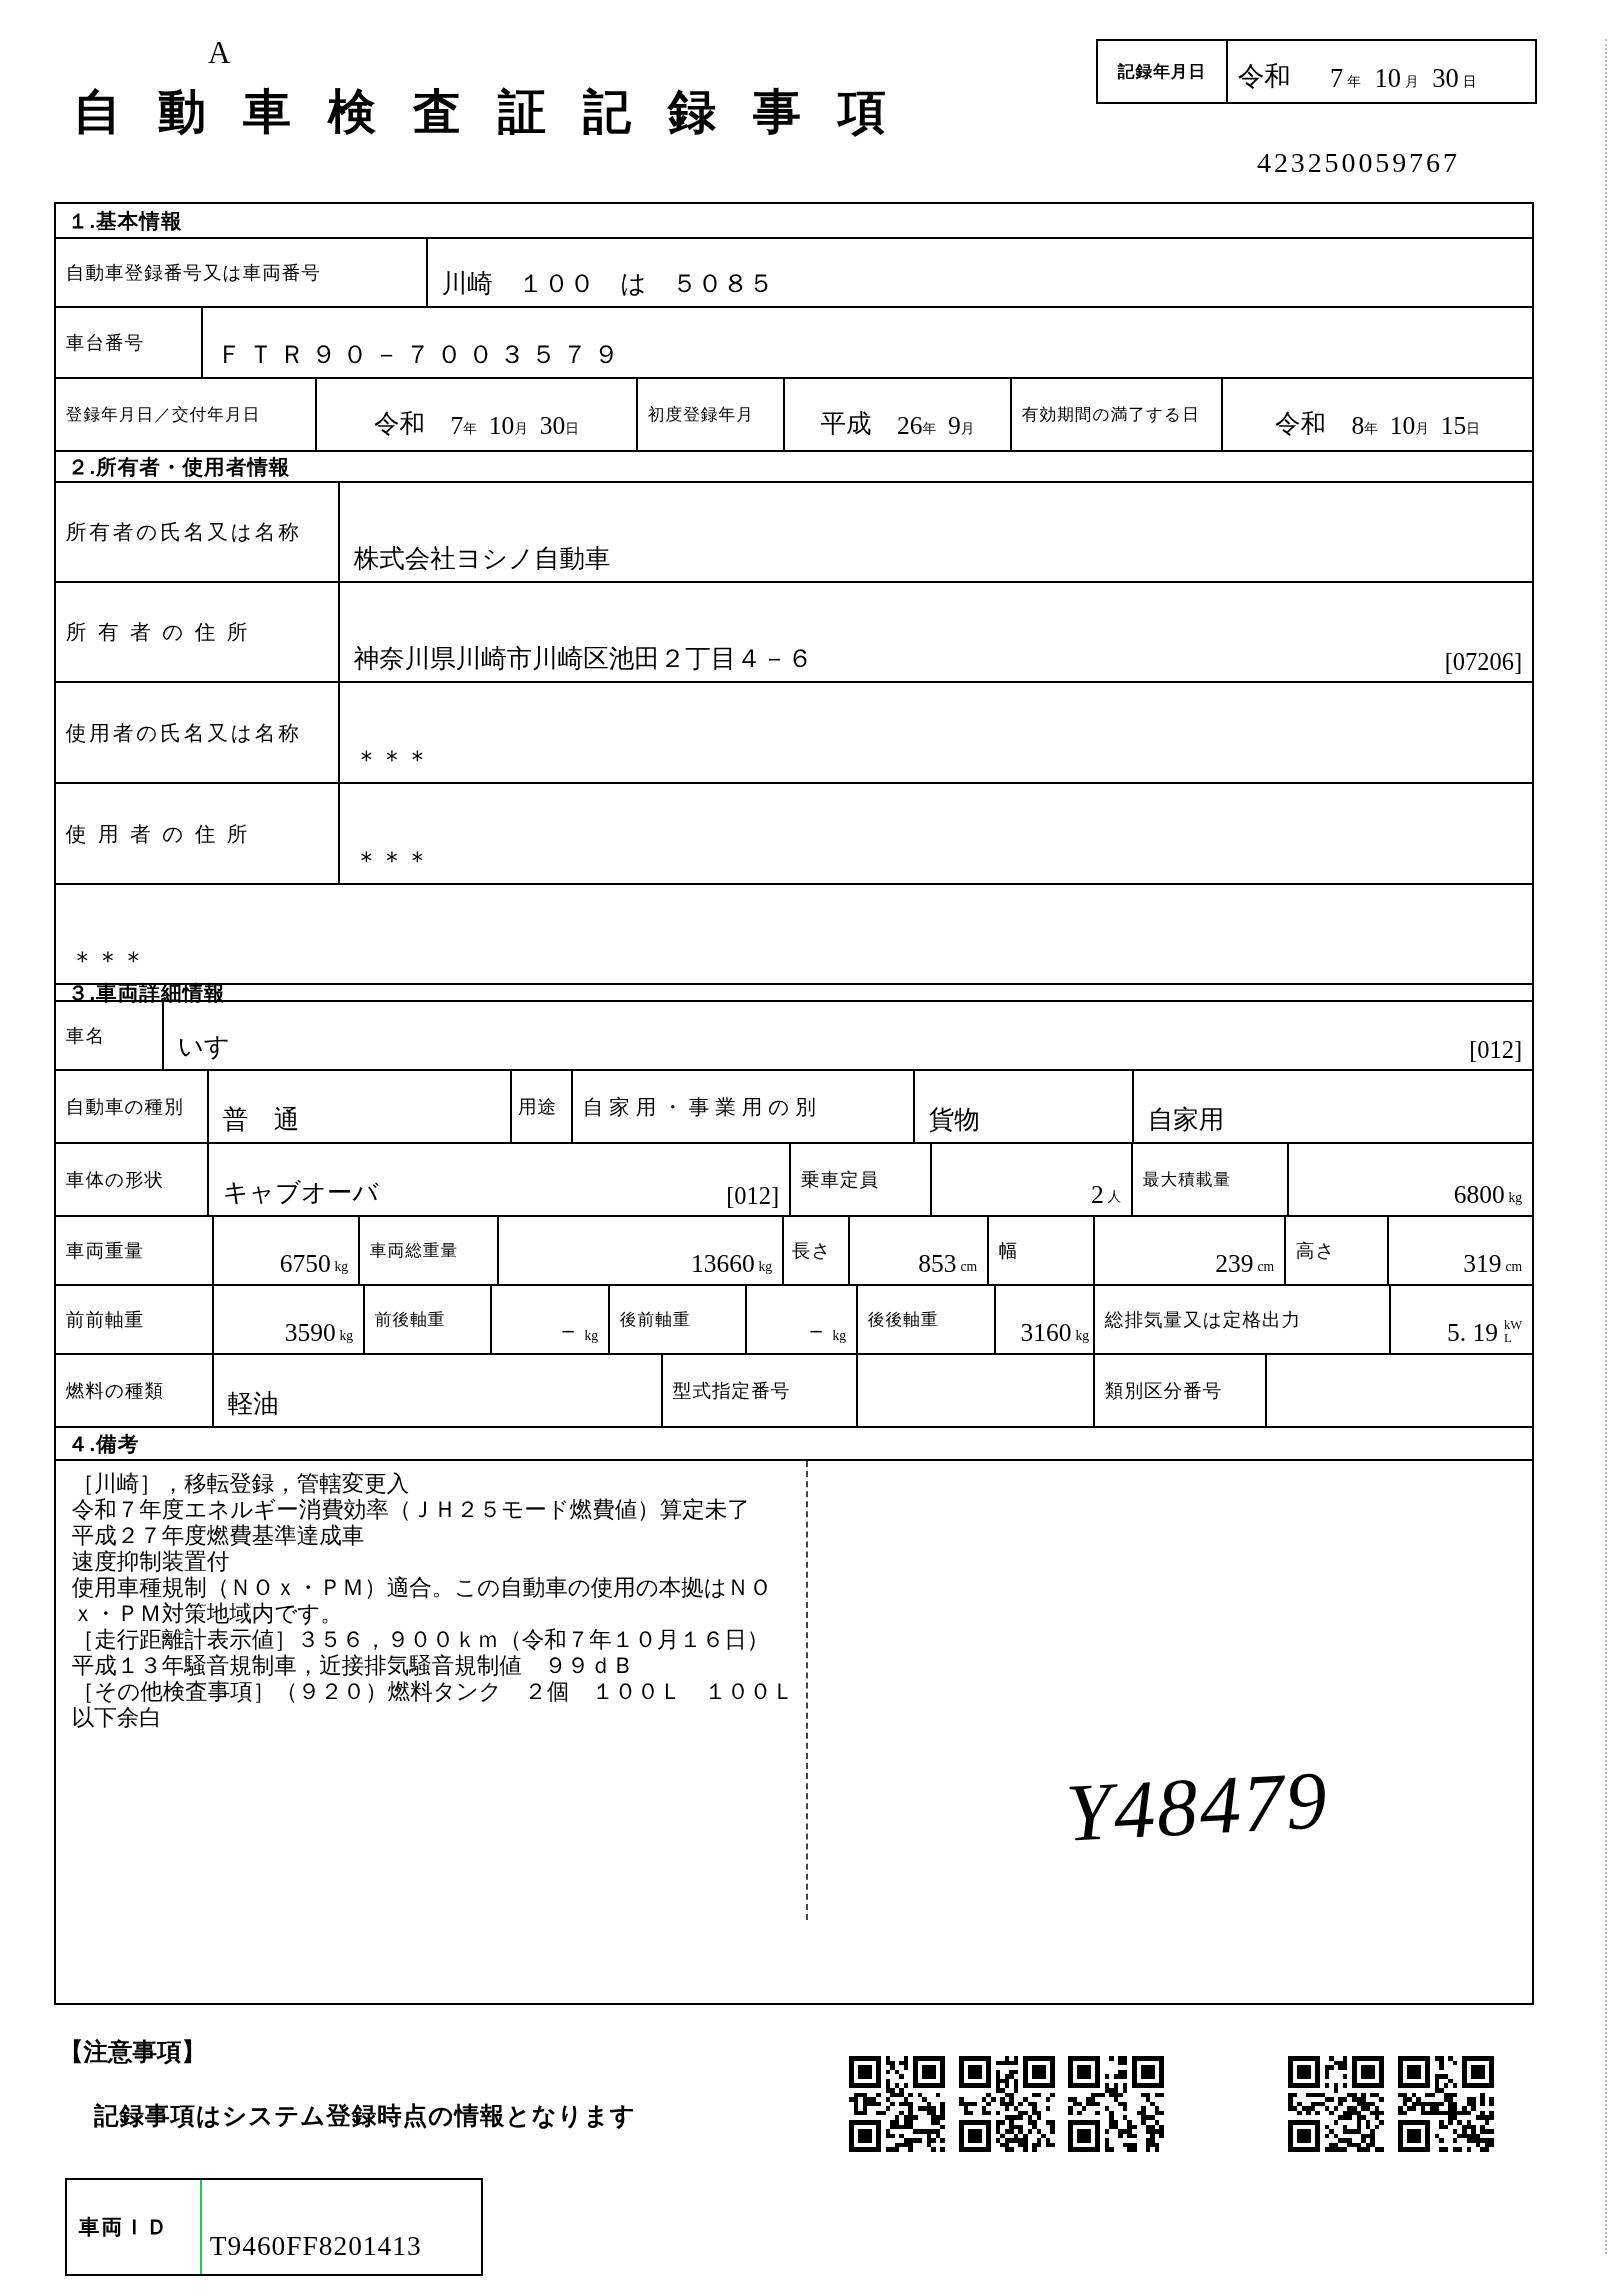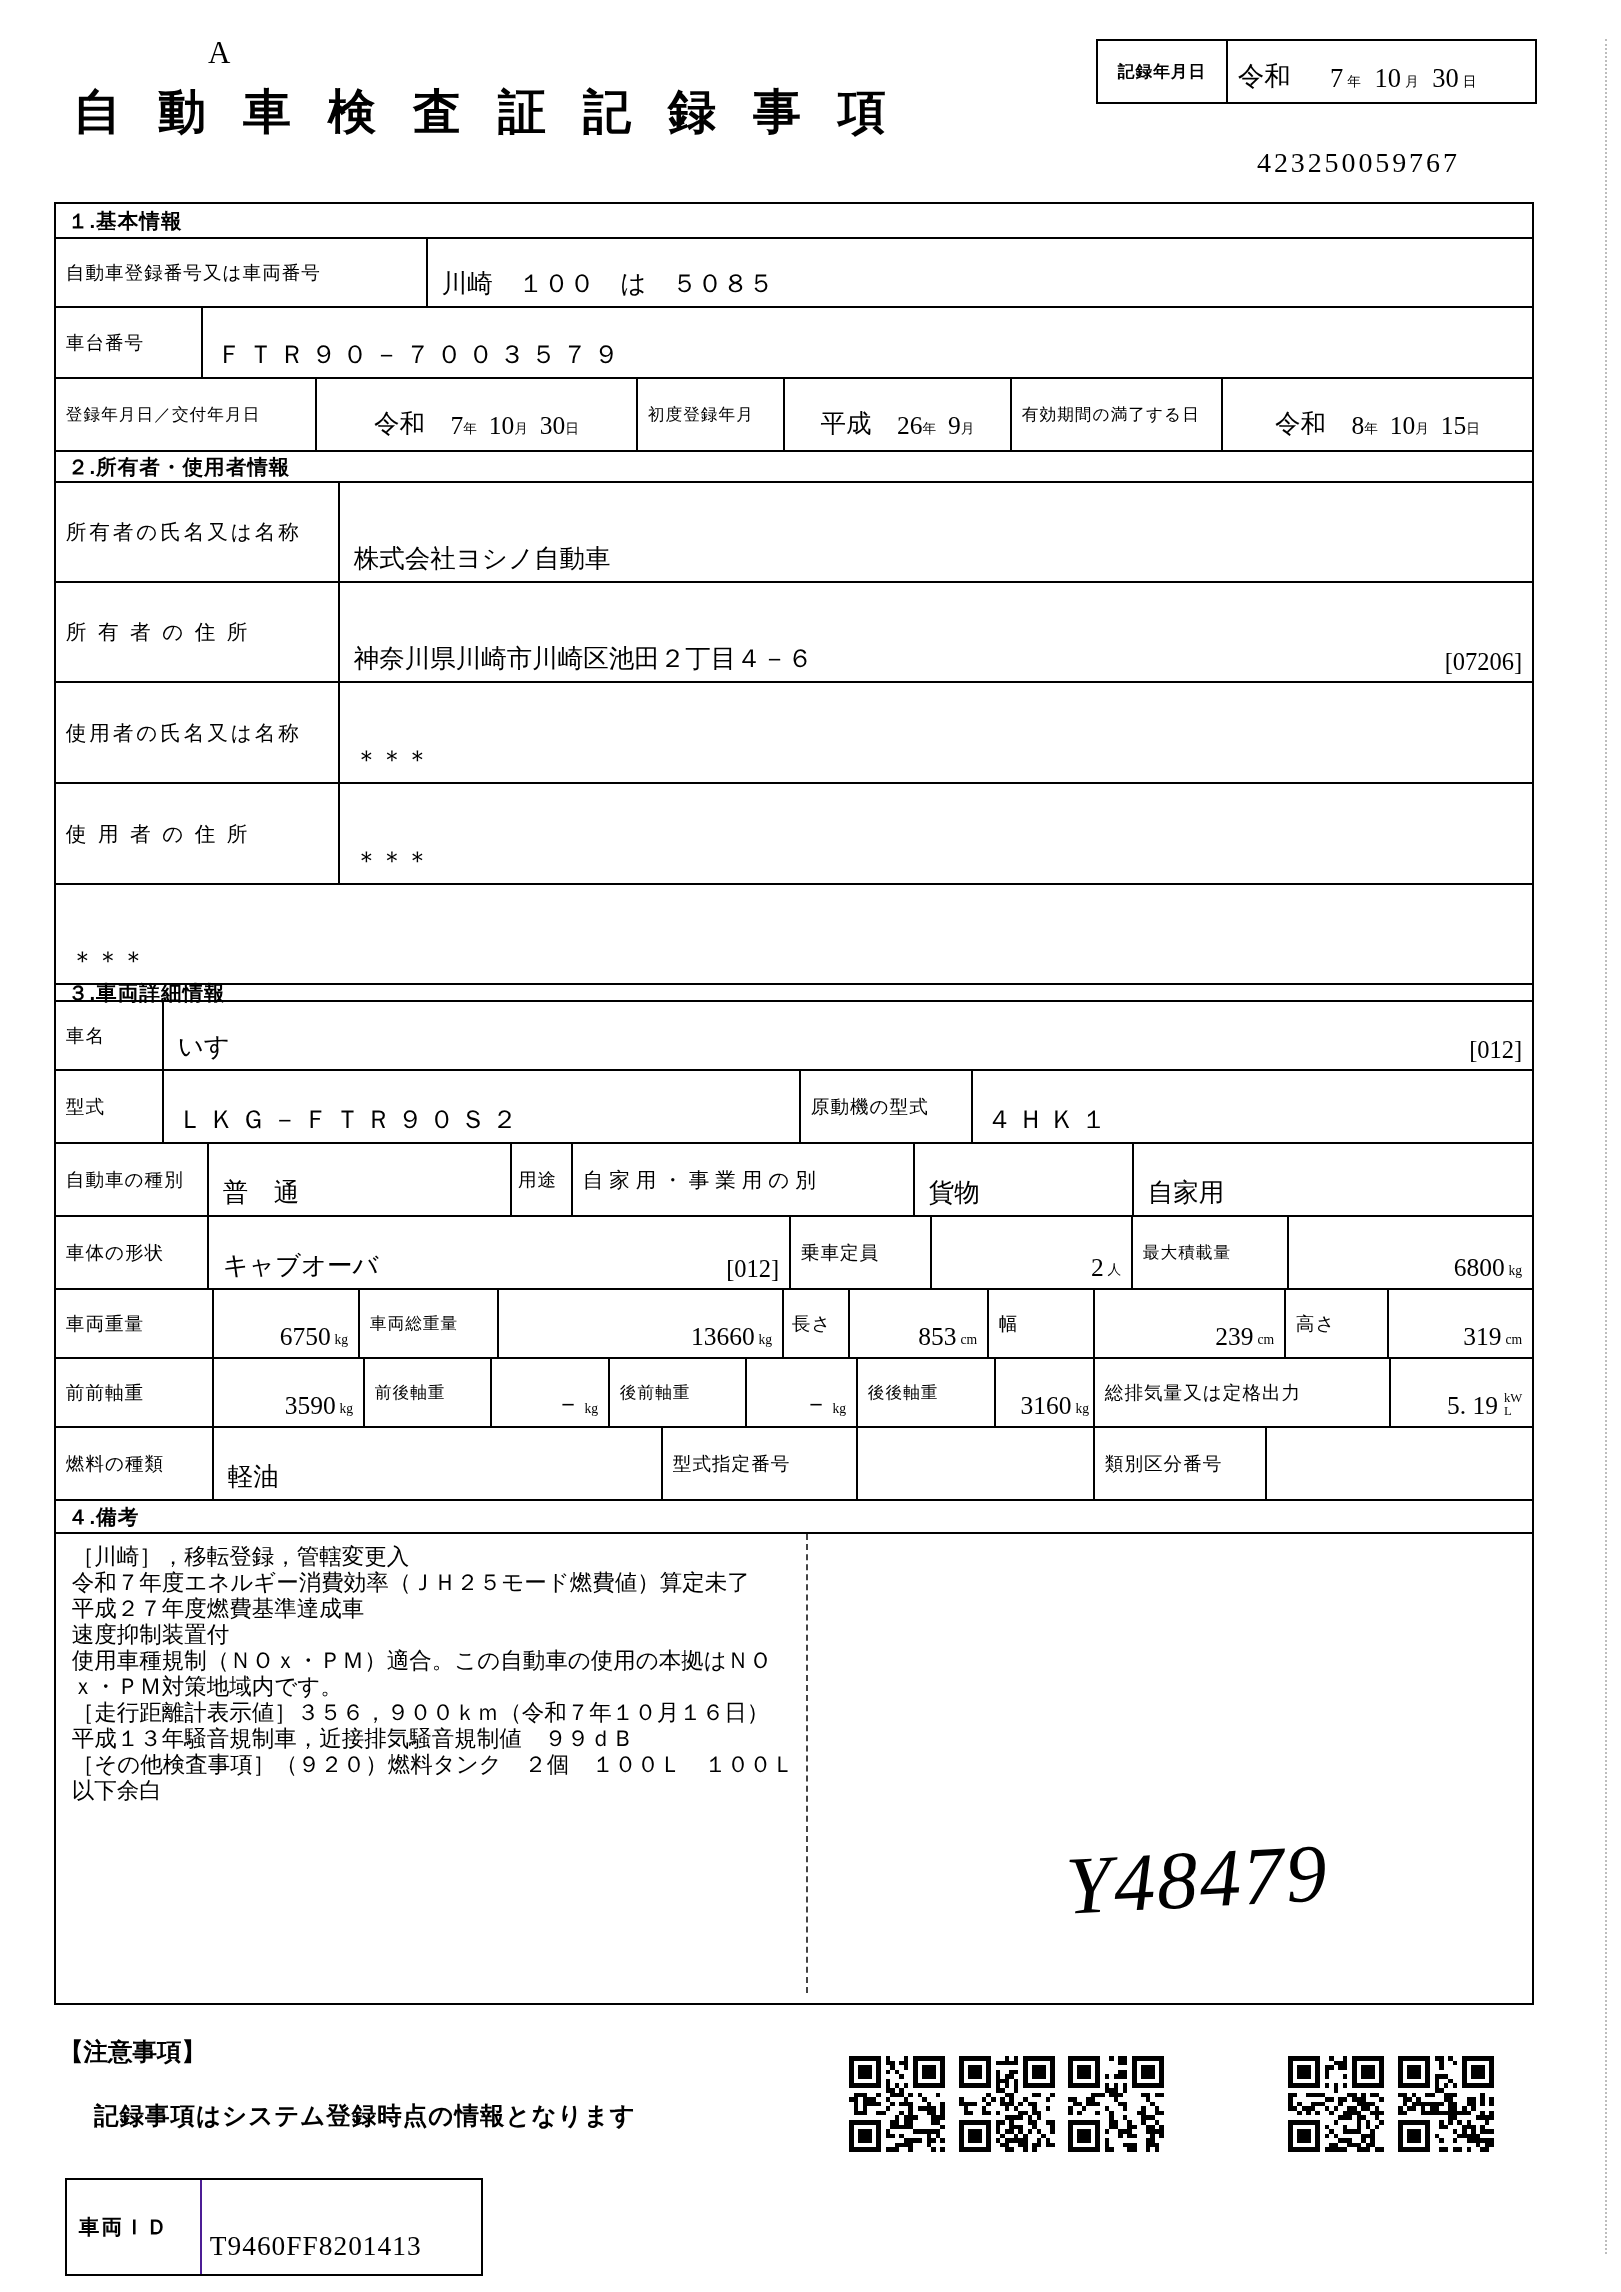--- a/index.html
+++ b/index.html
@@ -76,21 +76,21 @@
   }
   
   .notice-head{position:absolute;left:59px;top:2035px;font-family:"Liberation Sans",sans-serif;font-size:24.5px;font-weight:700;}
   .notice-text{position:absolute;left:94px;top:2099px;font-family:"Liberation Sans",sans-serif;font-size:24.5px;font-weight:600;letter-spacing:1px;}
   .qr{position:absolute;width:96px;height:96px;top:2056px;}
   .idbox{
     position:absolute;left:65px;top:2178px;width:418px;height:98px;
     border:2.9px solid #000;box-sizing:border-box;display:flex;background:#fff;
   }
   .idbox-label{
-    flex:0 0 135px;border-right:2px solid #4c1d95;box-sizing:border-box;
+    flex:0 0 135px;border-right:2px solid #22c55e;box-sizing:border-box;
     font-family:"Liberation Sans",sans-serif;font-size:20.6px;font-weight:600;
     display:flex;align-items:center;padding-left:11.8px;letter-spacing:2px;
   }
   .idbox-value{flex:1;display:flex;align-items:flex-end;padding:0 3.9px 11.8px 7.8px;font-size:27.4px;letter-spacing:1px;}
   .scan-line{position:absolute;left:1605px;top:39px;height:2215px;border-left:2px dotted #888;opacity:.55;}
 </style>
 </head>
 <body>
 
 <div class="page">
@@ -190,26 +190,20 @@
     <div class="row sechead" style="height:17px">３.車両詳細情報</div>
 
     <div class="row" style="height:69px">
       <div class="c lab" style="flex:0 0 108px">車名</div>
       <div class="c last val between">
         <span>いすゞ</span>
         <span class="code">[012]</span>
       </div>
     </div>
 
-    <div class="row" style="height:73px">
-      <div class="c lab" style="flex:0 0 108px">型式</div>
-      <div class="c val spaced" style="flex:0 0 637px">ＬＫＧ－ＦＴＲ９０Ｓ２</div>
-      <div class="c lab" style="flex:0 0 172px">原動機の型式</div>
-      <div class="c last val spaced">４ＨＫ１</div>
-    </div>
 
     <div class="row" style="height:73px">
       <div class="c lab" style="flex:0 0 153px">自動車の種別</div>
       <div class="c val" style="flex:0 0 303px">普　通</div>
       <div class="c lab" style="flex:0 0 61px;padding-left:5.9px">用途</div>
       <div class="c lab md" style="flex:0 0 342px;letter-spacing:5.9px">自家用・事業用の別</div>
       <div class="c val" style="flex:0 0 219px">貨物</div>
       <div class="c last val">自家用</div>
     </div>
 

